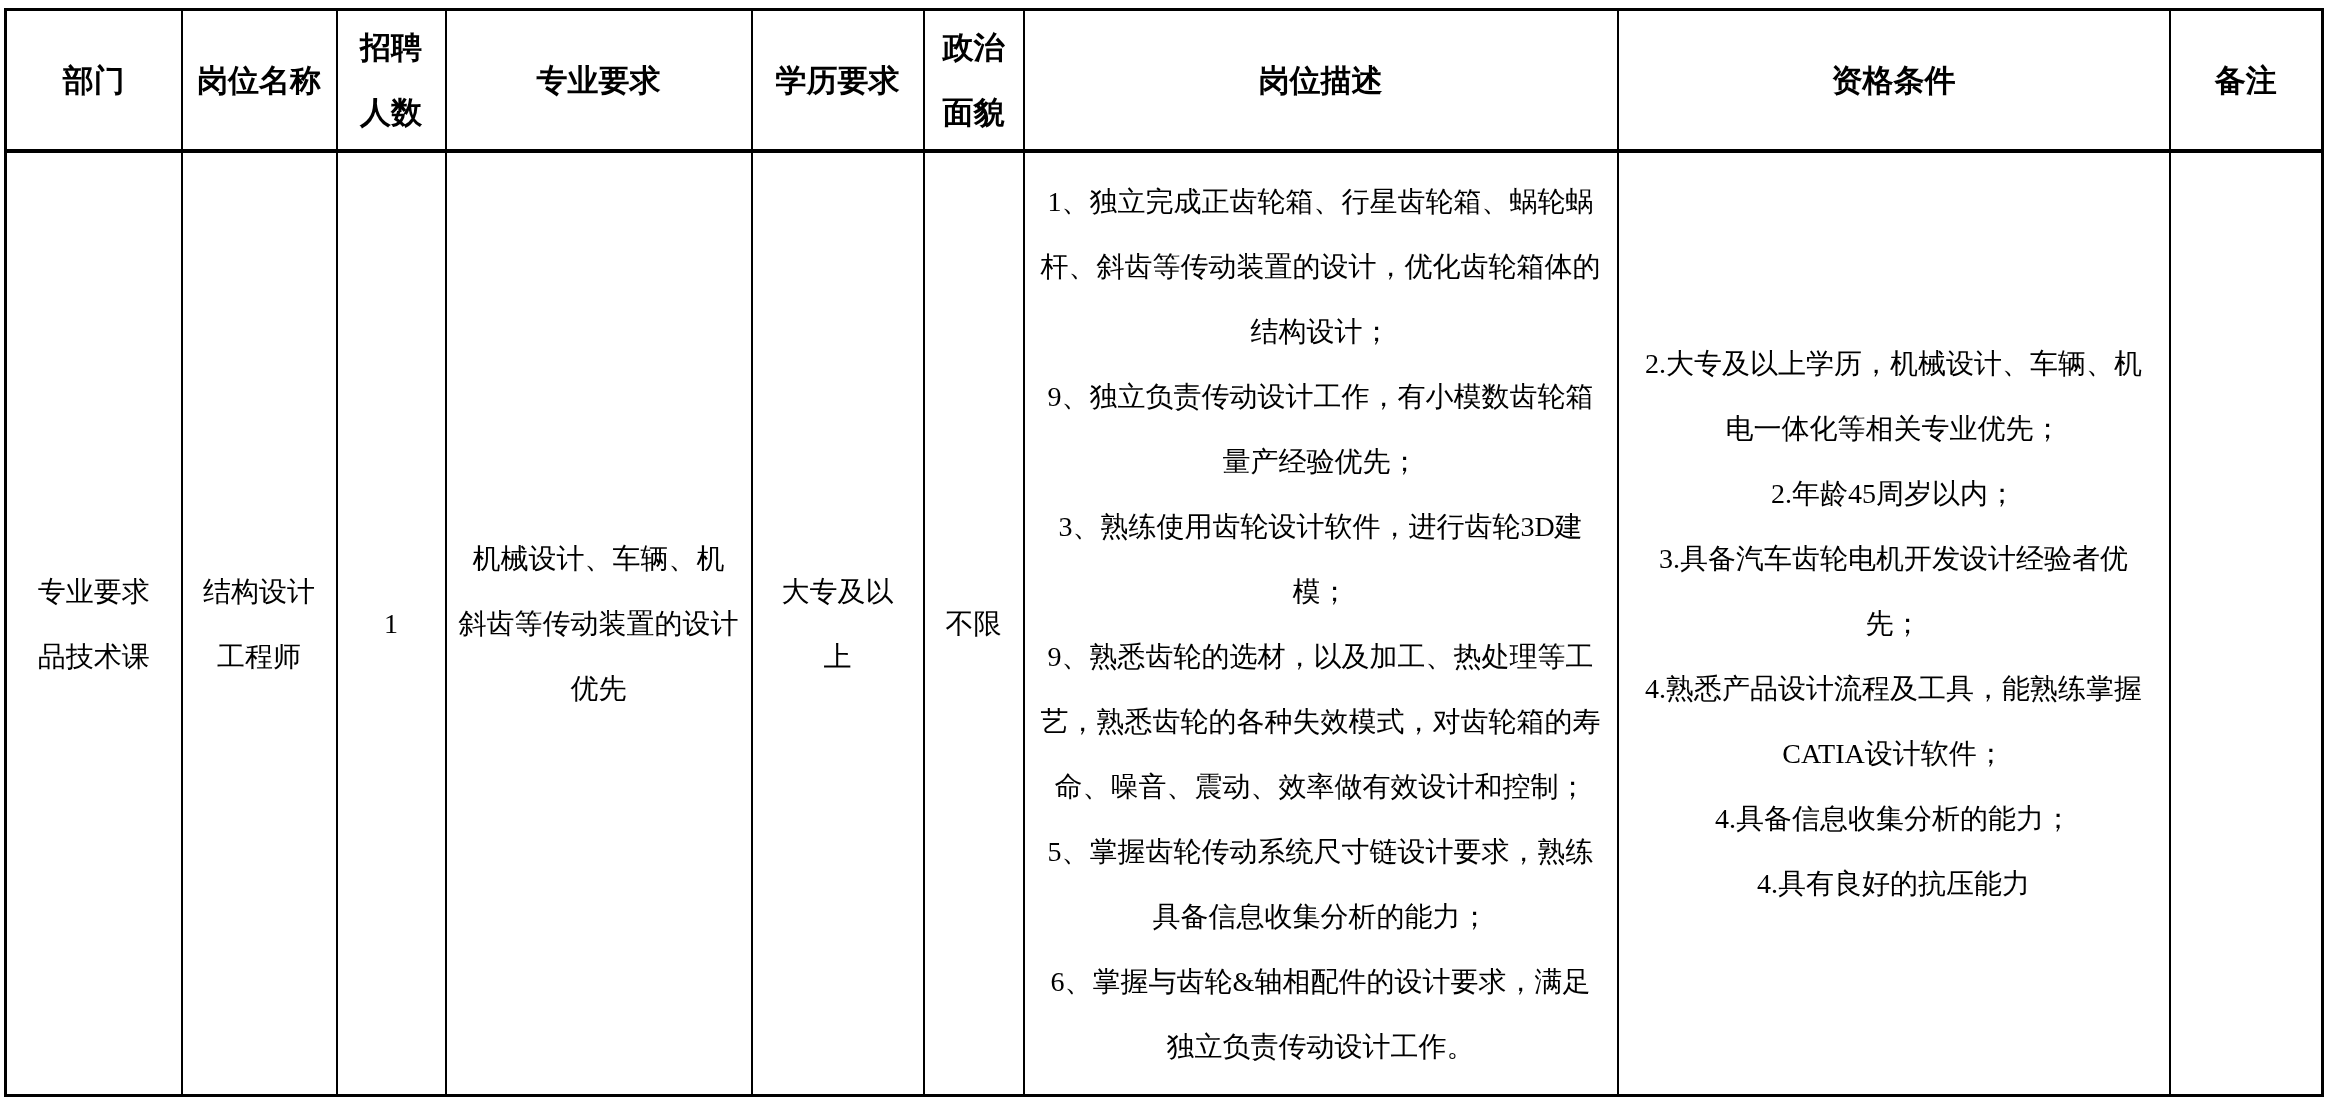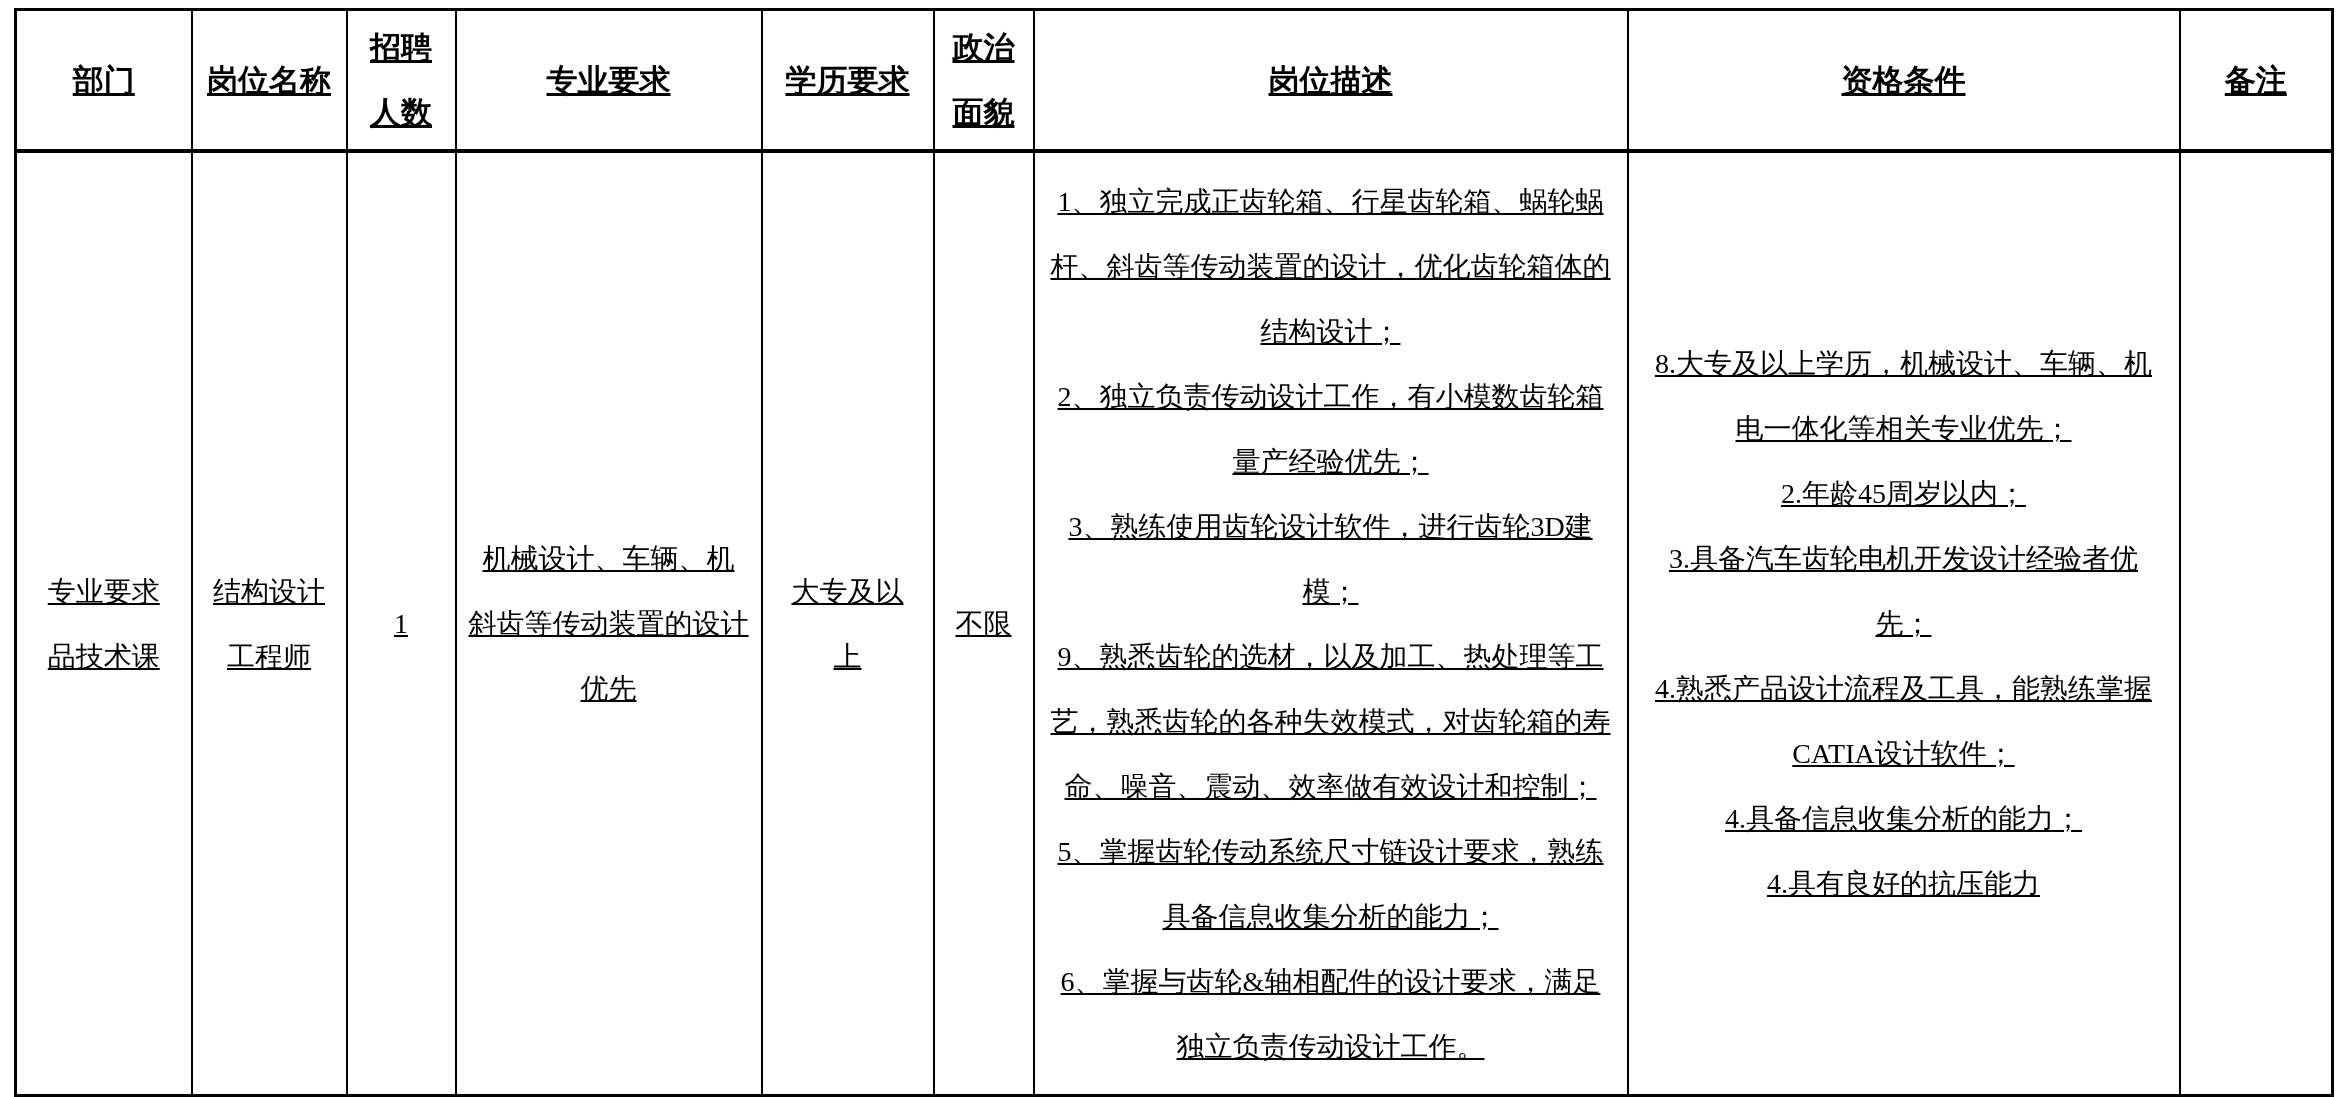--- a/index.html
+++ b/index.html
@@ -11,28 +11,27 @@
     overflow: hidden;
   }
   .canvas {
     position: relative;
     width: 2336px;
     height: 1097px;
     background: #ffffff;
   }
   table.job-table {
     position: absolute;
-    left: 14px;
+    left: 4px;
     top: 8px;
     border-collapse: collapse;
     table-layout: fixed;
     width: 2317px;
     background: #ffffff;
     border: 3px solid #000000;
-    text-decoration: underline;
   }
   table.job-table th,
   table.job-table td {
     border: 2px solid #000000;
     text-align: center;
     vertical-align: middle;
     padding: 0;
     color: #000000;
     overflow: hidden;
   }
@@ -127,34 +126,34 @@
             <div class="line">大专及以</div>
             <div class="line">上</div>
           </td>
         <td>
             <span class="line">不限</span>
           </td>
         <td>
             <div class="line">1、独立完成正齿轮箱、行星齿轮箱、蜗轮蜗</div>
             <div class="line">杆、斜齿等传动装置的设计，优化齿轮箱体的</div>
             <div class="line">结构设计；</div>
-            <div class="line">2、独立负责传动设计工作，有小模数齿轮箱</div>
+            <div class="line">9、独立负责传动设计工作，有小模数齿轮箱</div>
             <div class="line">量产经验优先；</div>
             <div class="line">3、熟练使用齿轮设计软件，进行齿轮3D建</div>
             <div class="line">模；</div>
             <div class="line">9、熟悉齿轮的选材，以及加工、热处理等工</div>
             <div class="line">艺，熟悉齿轮的各种失效模式，对齿轮箱的寿</div>
             <div class="line">命、噪音、震动、效率做有效设计和控制；</div>
             <div class="line">5、掌握齿轮传动系统尺寸链设计要求，熟练</div>
             <div class="line">具备信息收集分析的能力；</div>
             <div class="line">6、掌握与齿轮&amp;轴相配件的设计要求，满足</div>
             <div class="line">独立负责传动设计工作。</div>
           </td>
         <td>
-            <div class="line">8.大专及以上学历，机械设计、车辆、机</div>
+            <div class="line">2.大专及以上学历，机械设计、车辆、机</div>
             <div class="line">电一体化等相关专业优先；</div>
             <div class="line">2.年龄45周岁以内；</div>
             <div class="line">3.具备汽车齿轮电机开发设计经验者优</div>
             <div class="line">先；</div>
             <div class="line">4.熟悉产品设计流程及工具，能熟练掌握</div>
             <div class="line">CATIA设计软件；</div>
             <div class="line">4.具备信息收集分析的能力；</div>
             <div class="line">4.具有良好的抗压能力</div>
           </td>
         <td></td>

